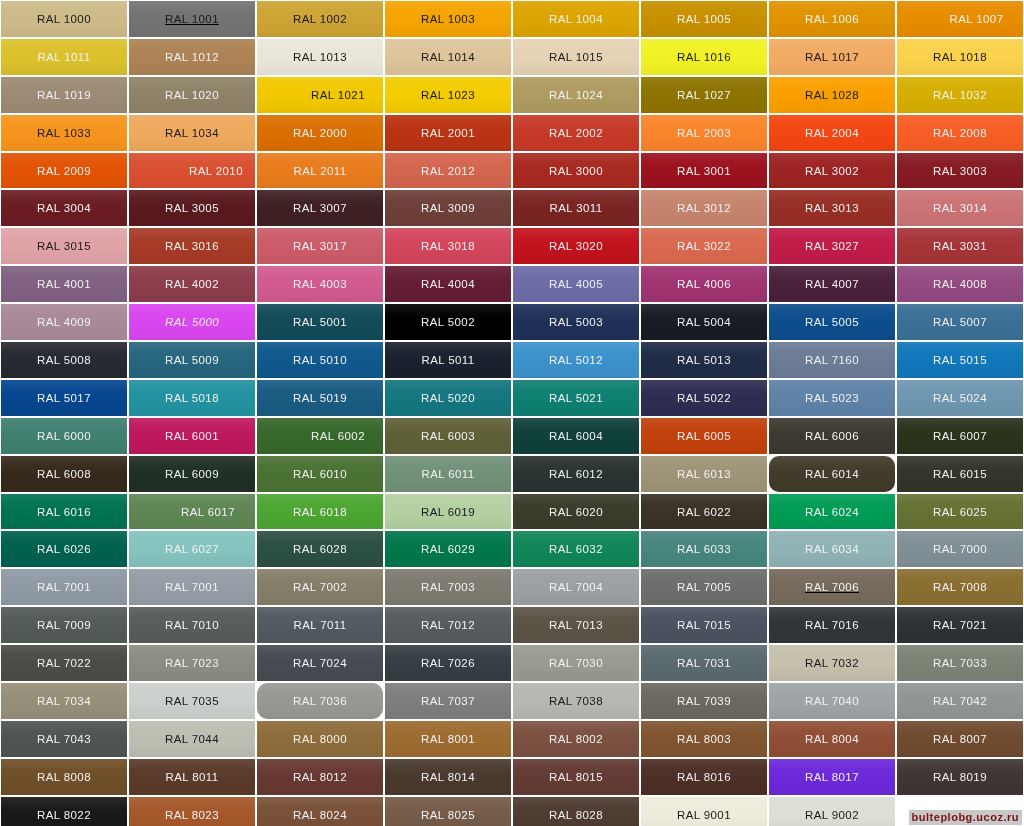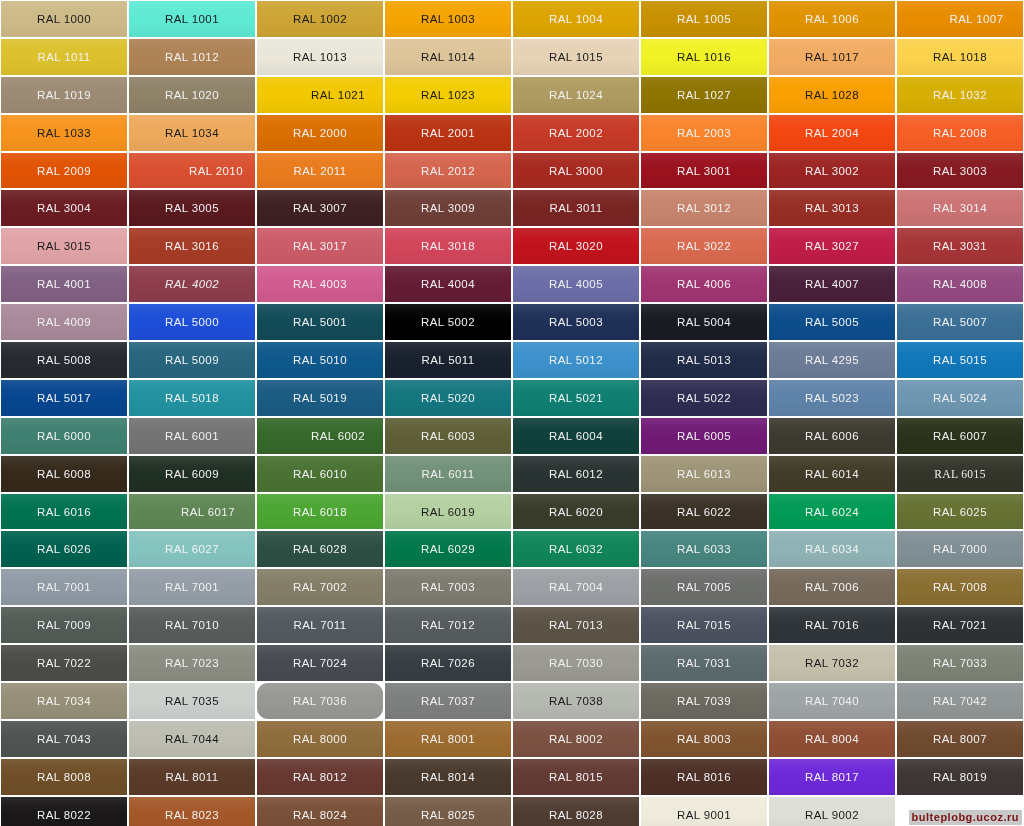--- a/index.html
+++ b/index.html
@@ -68,21 +68,21 @@
     line-height: 12px;
   }
 </style>
 </head>
 <body>
 
 <div id="chart">
   <div class="swatch" style="background-color: rgb(205, 186, 136);">
       <span class="swatch-label" style="color: rgb(26, 26, 26);">RAL 1000</span>
     </div>
-    <div class="swatch" style="background-color: #5eead4;">
+    <div class="swatch" style="background-color: #737373; text-decoration: underline;">
       <span class="swatch-label" style="color: rgb(26, 26, 26);">RAL 1001</span>
     </div>
     <div class="swatch" style="background-color: rgb(205, 164, 52);">
       <span class="swatch-label" style="color: rgb(26, 26, 26);">RAL 1002</span>
     </div>
     <div class="swatch" style="background-color: rgb(245, 164, 0);">
       <span class="swatch-label" style="color: rgb(26, 26, 26);">RAL 1003</span>
     </div>
     <div class="swatch" style="background-color: rgb(220, 164, 0);">
       <span class="swatch-label" style="color: rgb(242, 242, 242);">RAL 1004</span>
@@ -236,21 +236,21 @@
     </div>
     <div class="swatch" style="background-color: rgb(192, 28, 72);">
       <span class="swatch-label" style="color: rgb(242, 242, 242);">RAL 3027</span>
     </div>
     <div class="swatch" style="background-color: rgb(166, 52, 55);">
       <span class="swatch-label" style="color: rgb(242, 242, 242);">RAL 3031</span>
     </div>
     <div class="swatch" style="background-color: rgb(129, 97, 131);">
       <span class="swatch-label" style="color: rgb(242, 242, 242);">RAL 4001</span>
     </div>
-    <div class="swatch" style="background-color: rgb(141, 60, 75); font-style: italic;">
+    <div class="swatch" style="background-color: rgb(141, 60, 75);">
       <span class="swatch-label" style="color: rgb(242, 242, 242);">RAL 4002</span>
     </div>
     <div class="swatch" style="background-color: rgb(209, 91, 143);">
       <span class="swatch-label" style="color: rgb(242, 242, 242);">RAL 4003</span>
     </div>
     <div class="swatch" style="background-color: rgb(100, 28, 52);">
       <span class="swatch-label" style="color: rgb(242, 242, 242);">RAL 4004</span>
     </div>
     <div class="swatch" style="background-color: rgb(108, 109, 168);">
       <span class="swatch-label" style="color: rgb(242, 242, 242);">RAL 4005</span>
@@ -260,21 +260,21 @@
     </div>
     <div class="swatch" style="background-color: rgb(74, 32, 59);">
       <span class="swatch-label" style="color: rgb(242, 242, 242);">RAL 4007</span>
     </div>
     <div class="swatch" style="background-color: rgb(147, 74, 129);">
       <span class="swatch-label" style="color: rgb(242, 242, 242);">RAL 4008</span>
     </div>
     <div class="swatch" style="background-color: rgb(168, 137, 154);">
       <span class="swatch-label" style="color: rgb(242, 242, 242);">RAL 4009</span>
     </div>
-    <div class="swatch" style="background-color: #1d4ed8;">
+    <div class="swatch" style="background-color: #d946ef; font-style: italic;">
       <span class="swatch-label" style="color: rgb(242, 242, 242);">RAL 5000</span>
     </div>
     <div class="swatch" style="background-color: rgb(18, 75, 88);">
       <span class="swatch-label" style="color: rgb(242, 242, 242);">RAL 5001</span>
     </div>
     <div class="swatch" style="background-color: rgb(0, 0, 0);">
       <span class="swatch-label" style="color: rgb(242, 242, 242);">RAL 5002</span>
     </div>
     <div class="swatch" style="background-color: rgb(31, 48, 88);">
       <span class="swatch-label" style="color: rgb(242, 242, 242);">RAL 5003</span>
@@ -300,21 +300,21 @@
     <div class="swatch" style="background-color: rgb(25, 33, 46);">
       <span class="swatch-label" style="color: rgb(242, 242, 242);">RAL 5011</span>
     </div>
     <div class="swatch" style="background-color: rgb(60, 145, 203);">
       <span class="swatch-label" style="color: rgb(242, 242, 242);">RAL 5012</span>
     </div>
     <div class="swatch" style="background-color: rgb(32, 43, 72);">
       <span class="swatch-label" style="color: rgb(242, 242, 242);">RAL 5013</span>
     </div>
     <div class="swatch" style="background-color: rgb(108, 123, 150);">
-      <span class="swatch-label" style="color: rgb(242, 242, 242);">RAL 4295</span>
+      <span class="swatch-label" style="color: rgb(242, 242, 242);">RAL 7160</span>
     </div>
     <div class="swatch" style="background-color: rgb(16, 119, 186);">
       <span class="swatch-label" style="color: rgb(242, 242, 242);">RAL 5015</span>
     </div>
     <div class="swatch" style="background-color: rgb(6, 70, 143);">
       <span class="swatch-label" style="color: rgb(242, 242, 242);">RAL 5017</span>
     </div>
     <div class="swatch" style="background-color: rgb(34, 146, 160);">
       <span class="swatch-label" style="color: rgb(242, 242, 242);">RAL 5018</span>
     </div>
@@ -332,33 +332,33 @@
     </div>
     <div class="swatch" style="background-color: rgb(94, 130, 168);">
       <span class="swatch-label" style="color: rgb(242, 242, 242);">RAL 5023</span>
     </div>
     <div class="swatch" style="background-color: rgb(110, 150, 176);">
       <span class="swatch-label" style="color: rgb(242, 242, 242);">RAL 5024</span>
     </div>
     <div class="swatch" style="background-color: rgb(63, 128, 112);">
       <span class="swatch-label" style="color: rgb(242, 242, 242);">RAL 6000</span>
     </div>
-    <div class="swatch" style="background-color: #737373;">
+    <div class="swatch" style="background-color: #be185d;">
       <span class="swatch-label" style="color: rgb(242, 242, 242);">RAL 6001</span>
     </div>
     <div class="swatch" style="background-color: rgb(54, 104, 42);">
       <span class="swatch-label" style="color: rgb(242, 242, 242); padding-left: 36px;">RAL 6002</span>
     </div>
     <div class="swatch" style="background-color: rgb(95, 95, 55);">
       <span class="swatch-label" style="color: rgb(242, 242, 242);">RAL 6003</span>
     </div>
     <div class="swatch" style="background-color: rgb(16, 64, 59);">
       <span class="swatch-label" style="color: rgb(242, 242, 242);">RAL 6004</span>
     </div>
-    <div class="swatch" style="background-color: #701a75;">
+    <div class="swatch" style="background-color: #c2410c;">
       <span class="swatch-label" style="color: rgb(242, 242, 242);">RAL 6005</span>
     </div>
     <div class="swatch" style="background-color: rgb(60, 57, 48);">
       <span class="swatch-label" style="color: rgb(242, 242, 242);">RAL 6006</span>
     </div>
     <div class="swatch" style="background-color: rgb(43, 50, 27);">
       <span class="swatch-label" style="color: rgb(242, 242, 242);">RAL 6007</span>
     </div>
     <div class="swatch" style="background-color: rgb(53, 41, 27);">
       <span class="swatch-label" style="color: rgb(242, 242, 242);">RAL 6008</span>
@@ -371,25 +371,25 @@
     </div>
     <div class="swatch" style="background-color: rgb(114, 145, 121);">
       <span class="swatch-label" style="color: rgb(242, 242, 242);">RAL 6011</span>
     </div>
     <div class="swatch" style="background-color: rgb(41, 51, 50);">
       <span class="swatch-label" style="color: rgb(242, 242, 242);">RAL 6012</span>
     </div>
     <div class="swatch" style="background-color: rgb(158, 148, 119);">
       <span class="swatch-label" style="color: rgb(242, 242, 242);">RAL 6013</span>
     </div>
-    <div class="swatch" style="background-color: rgb(65, 59, 41);">
+    <div class="swatch" style="background-color: rgb(65, 59, 41); border-radius: 10px;">
       <span class="swatch-label" style="color: rgb(242, 242, 242);">RAL 6014</span>
     </div>
     <div class="swatch" style="background-color: rgb(51, 53, 42);">
-      <span class="swatch-label" style="color: rgb(242, 242, 242); font-family: Liberation Serif, serif;">RAL 6015</span>
+      <span class="swatch-label" style="color: rgb(242, 242, 242);">RAL 6015</span>
     </div>
     <div class="swatch" style="background-color: rgb(0, 114, 79);">
       <span class="swatch-label" style="color: rgb(242, 242, 242);">RAL 6016</span>
     </div>
     <div class="swatch" style="background-color: rgb(94, 134, 83); padding-left: 32px;">
       <span class="swatch-label" style="color: rgb(242, 242, 242);">RAL 6017</span>
     </div>
     <div class="swatch" style="background-color: rgb(76, 166, 50);">
       <span class="swatch-label" style="color: rgb(242, 242, 242);">RAL 6018</span>
     </div>
@@ -443,21 +443,21 @@
     </div>
     <div class="swatch" style="background-color: rgb(125, 123, 111);">
       <span class="swatch-label" style="color: rgb(242, 242, 242);">RAL 7003</span>
     </div>
     <div class="swatch" style="background-color: rgb(156, 159, 164);">
       <span class="swatch-label" style="color: rgb(242, 242, 242);">RAL 7004</span>
     </div>
     <div class="swatch" style="background-color: rgb(108, 110, 107);">
       <span class="swatch-label" style="color: rgb(242, 242, 242);">RAL 7005</span>
     </div>
-    <div class="swatch" style="background-color: rgb(118, 106, 92);">
+    <div class="swatch" style="background-color: rgb(118, 106, 92); text-decoration: underline;">
       <span class="swatch-label" style="color: rgb(242, 242, 242);">RAL 7006</span>
     </div>
     <div class="swatch" style="background-color: rgb(138, 110, 49);">
       <span class="swatch-label" style="color: rgb(242, 242, 242);">RAL 7008</span>
     </div>
     <div class="swatch" style="background-color: rgb(82, 91, 85);">
       <span class="swatch-label" style="color: rgb(242, 242, 242);">RAL 7009</span>
     </div>
     <div class="swatch" style="background-color: rgb(87, 93, 90);">
       <span class="swatch-label" style="color: rgb(242, 242, 242);">RAL 7010</span>

